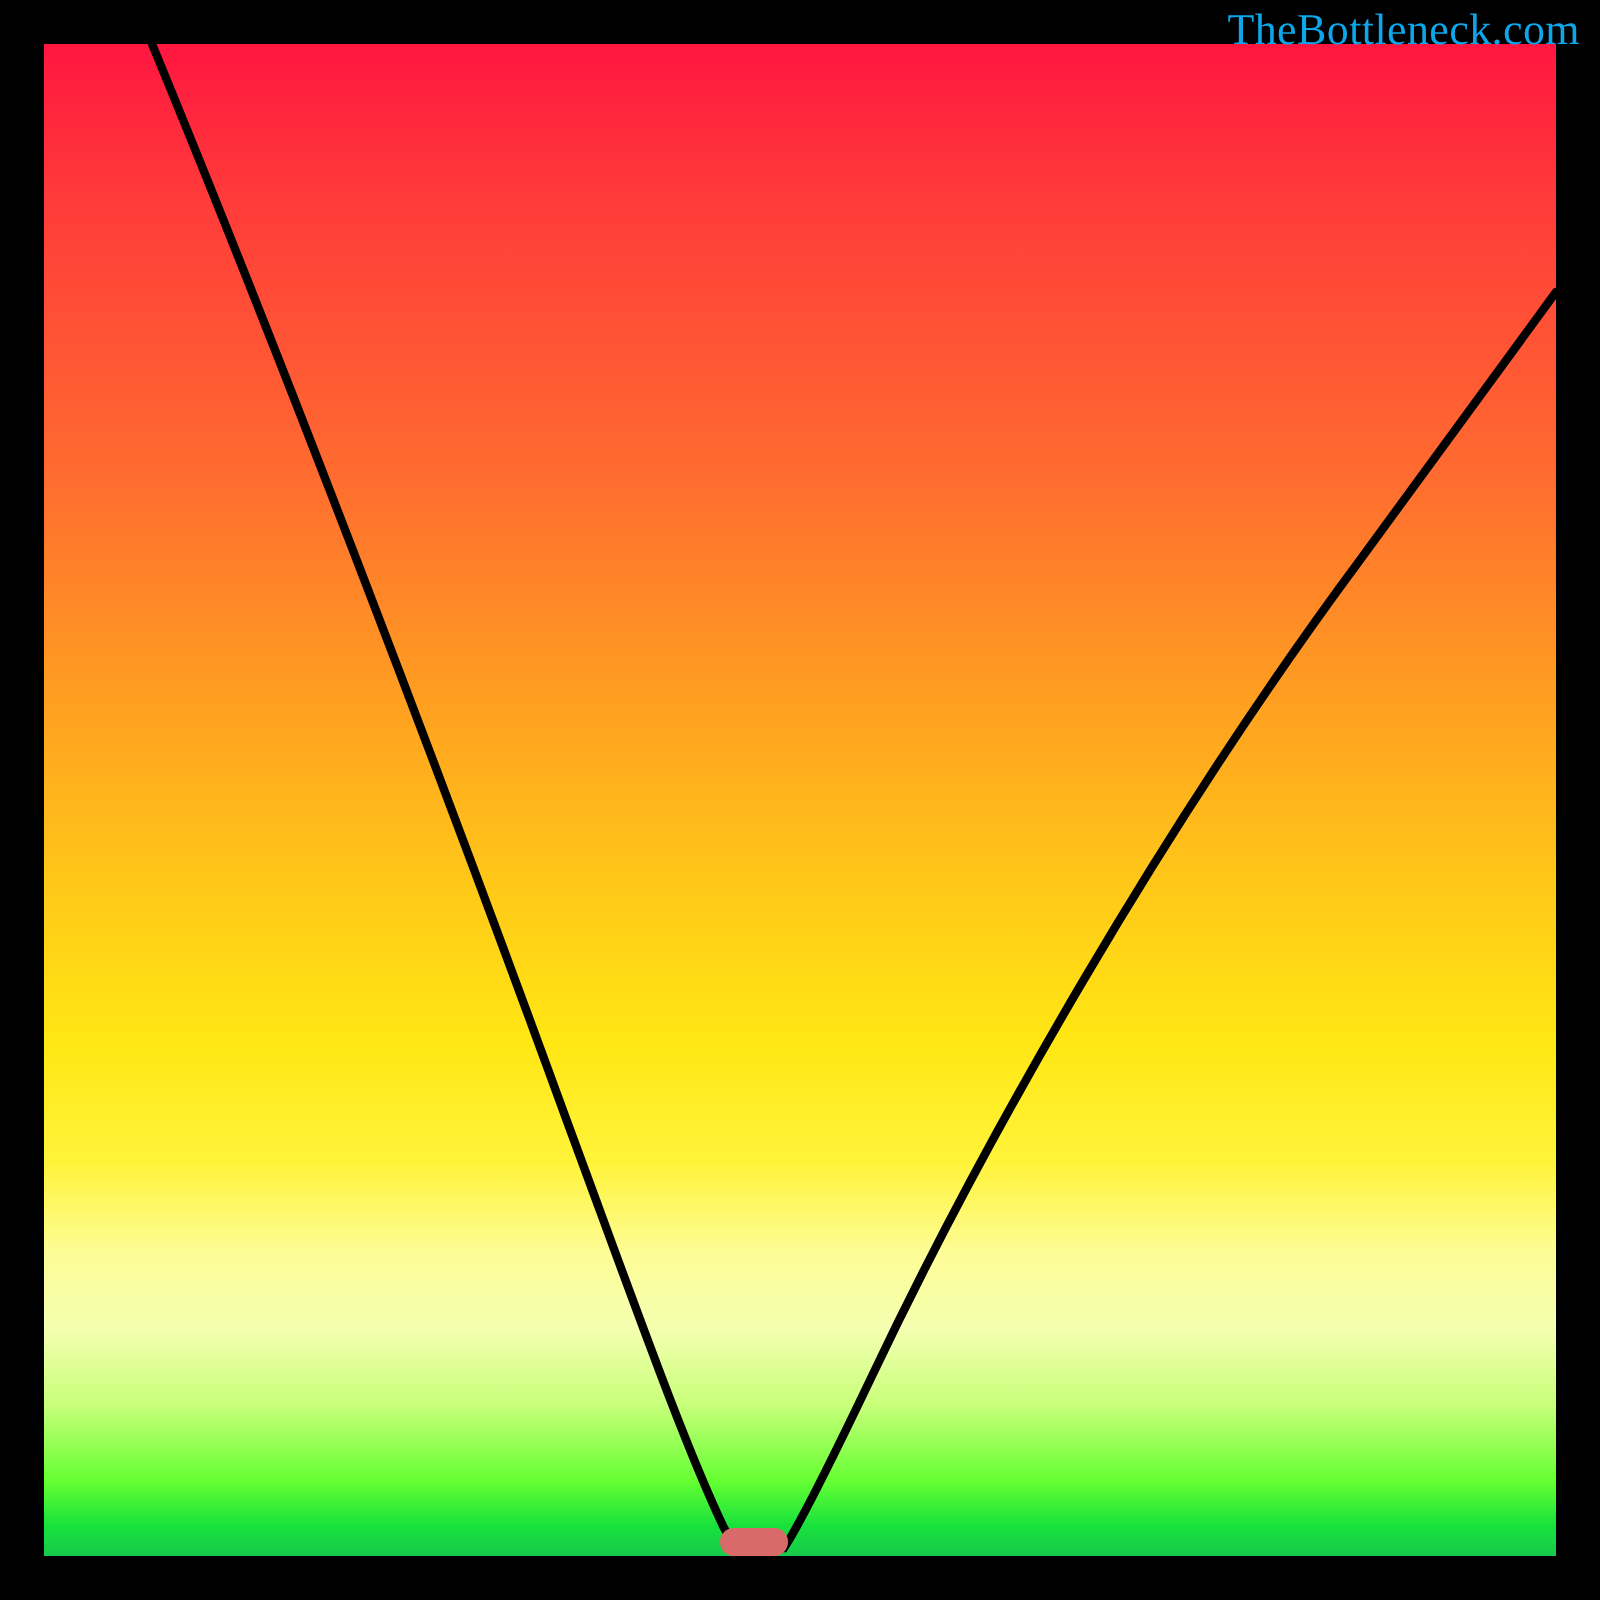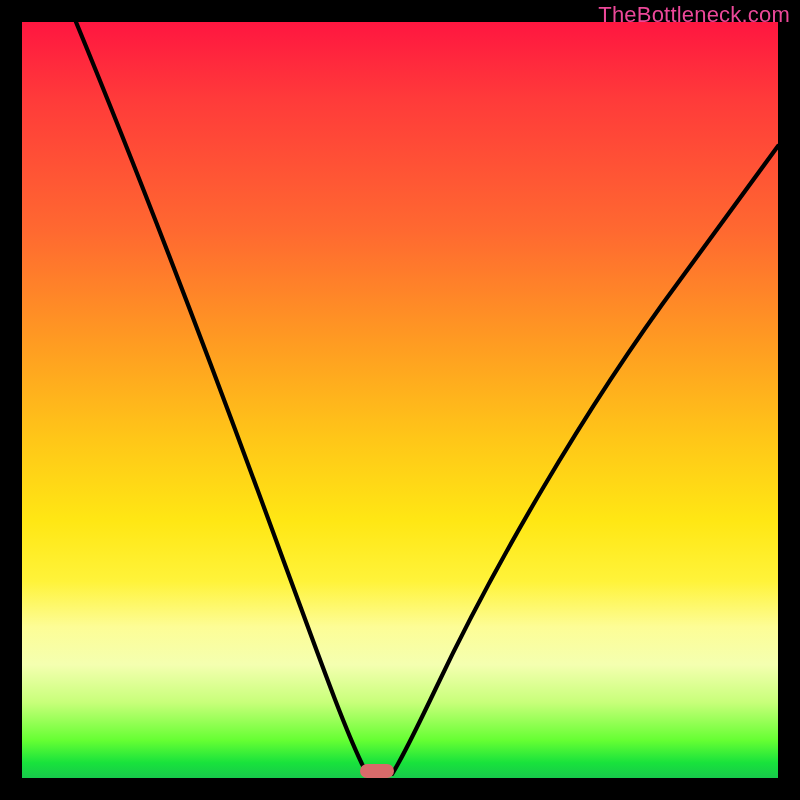--- a/index.html
+++ b/index.html
@@ -38,24 +38,25 @@
       #c8ff7a 90%,
       #66ff33 95%,
       #18e23c 98%,
       #17c94b 100%
     );
   }
   .watermark {
     position: absolute;
     top: 2px;
     right: 10px;
-    color: #ec4899;
+    color: #0ea5e9;
     font-size: 22px;
     letter-spacing: 0.2px;
     user-select: none;
+    font-family: Liberation Serif, serif;
   }
   svg.curve {
     position: absolute;
     left: 0;
     top: 0;
     width: 756px;
     height: 756px;
     overflow: visible;
   }
   .marker {

